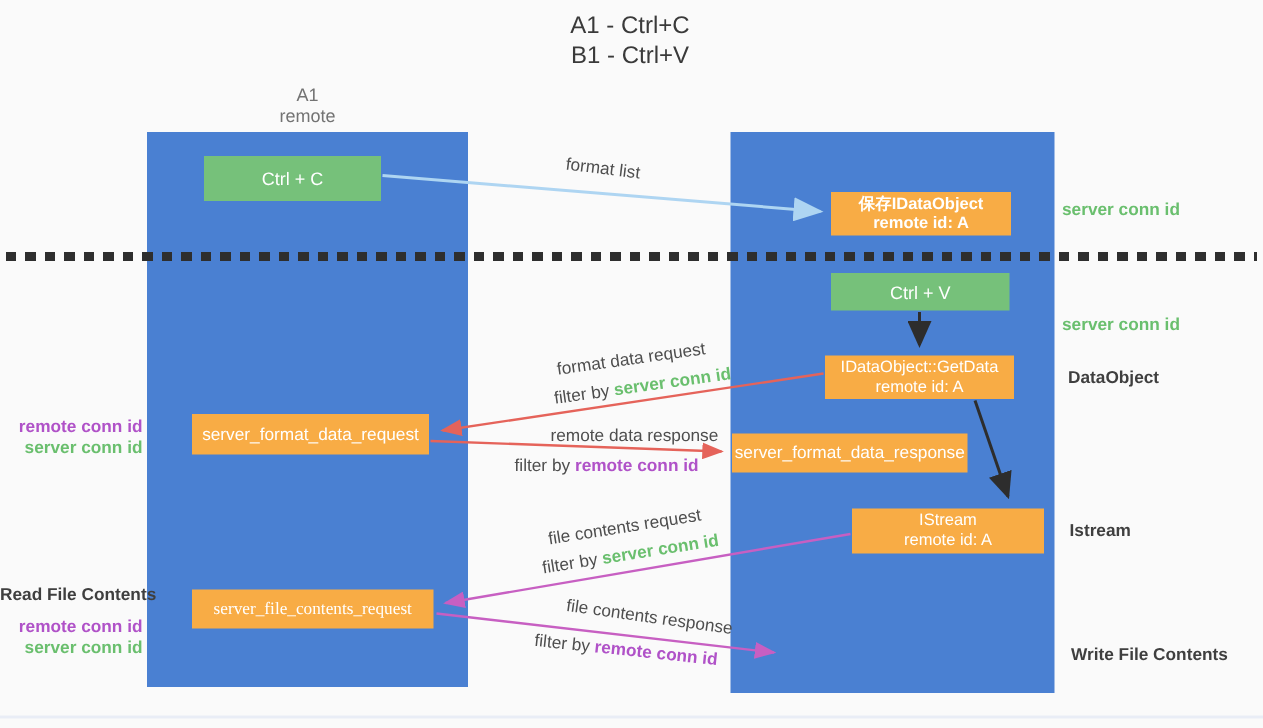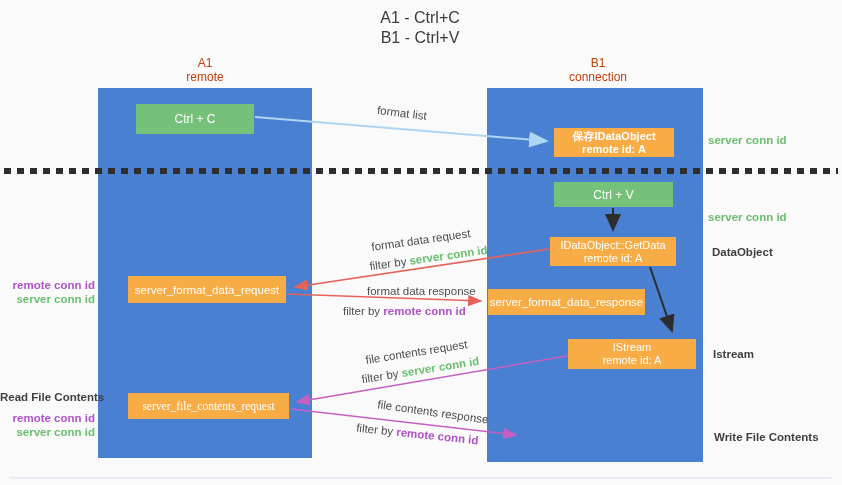--- a/index.html
+++ b/index.html
@@ -2,29 +2,28 @@
 <html><head>
 <meta charset="utf-8">
 <style>
   * { margin:0; padding:0; box-sizing:border-box; }
   html,body { background:#fafafa; }
   .canvas {
     position:relative; width:842px; height:485px; overflow:hidden;
     background:#fafafa;
     font-family:"Liberation Sans", sans-serif;
     color:#3c3c3c;
-    border-radius:28px;
   }
   .title {
     position:absolute; left:300px; top:8px; width:240px;
     text-align:center; font-size:16px; line-height:20px; color:#3a3a3a;
   }
   .lifeline-header {
     position:absolute; width:110px; text-align:center;
-    font-size:12px; line-height:14px; color:#c2410c;
+    font-size:12px; line-height:14px; color:#737373;
   }
   .lifeline {
     position:absolute; background:#4a80d2;
   }
   .divider {
     position:absolute; left:4px; top:168px; width:834px; height:6px;
     background:repeating-linear-gradient(90deg,#2e2e2e 0 7px,transparent 7px 13px);
   }
   .box {
     position:absolute; display:flex; flex-direction:column;
@@ -48,24 +47,20 @@
 <div class="canvas">
 
   <div class="title">
     <div>A1 - Ctrl+C</div>
     <div>B1 - Ctrl+V</div>
   </div>
 
   <div class="lifeline-header" style="left:150px; top:56px;">
     <div>A1</div>
     <div>remote</div>
-  </div>
-  <div class="lifeline-header" style="left:543px; top:56px;">
-    <div>B1</div>
-    <div>connection</div>
   </div>
 
   <div class="lifeline" style="left:98px; top:88px; width:214px; height:370px;"></div>
   <div class="lifeline" style="left:487px; top:88px; width:216px; height:374px;"></div>
 
   <div class="divider"></div>
 
   <svg class="arrows" width="842" height="485" viewBox="0 0 842 485">
     <defs>
       <marker id="m-blue" markerWidth="10" markerHeight="8" refX="9" refY="4" orient="auto">
@@ -127,21 +122,21 @@
 
 
   <div class="lbl" style="left:377px; top:107px; transform:rotate(7deg);">format list</div>
 
   <div class="lbl" style="left:371px; top:234px; transform:rotate(-8deg);">format data request</div>
   <div class="lbl" style="left:369px; top:252px; transform:rotate(-8deg);">
     <span>filter by</span>
     <span class="green-txt">server conn id</span>
   </div>
 
-  <div class="lbl" style="left:367px; top:285px;">format data response</div>
+  <div class="lbl" style="left:367px; top:285px;">remote data response</div>
   <div class="lbl" style="left:343px; top:305px;">
     <span>filter by</span>
     <span class="purple-txt">remote conn id</span>
   </div>
 
   <div class="lbl" style="left:365px; top:346px; transform:rotate(-9deg);">file contents request</div>
   <div class="lbl" style="left:361px; top:364px; transform:rotate(-9deg);">
     <span>filter by</span>
     <span class="green-txt">server conn id</span>
   </div>

